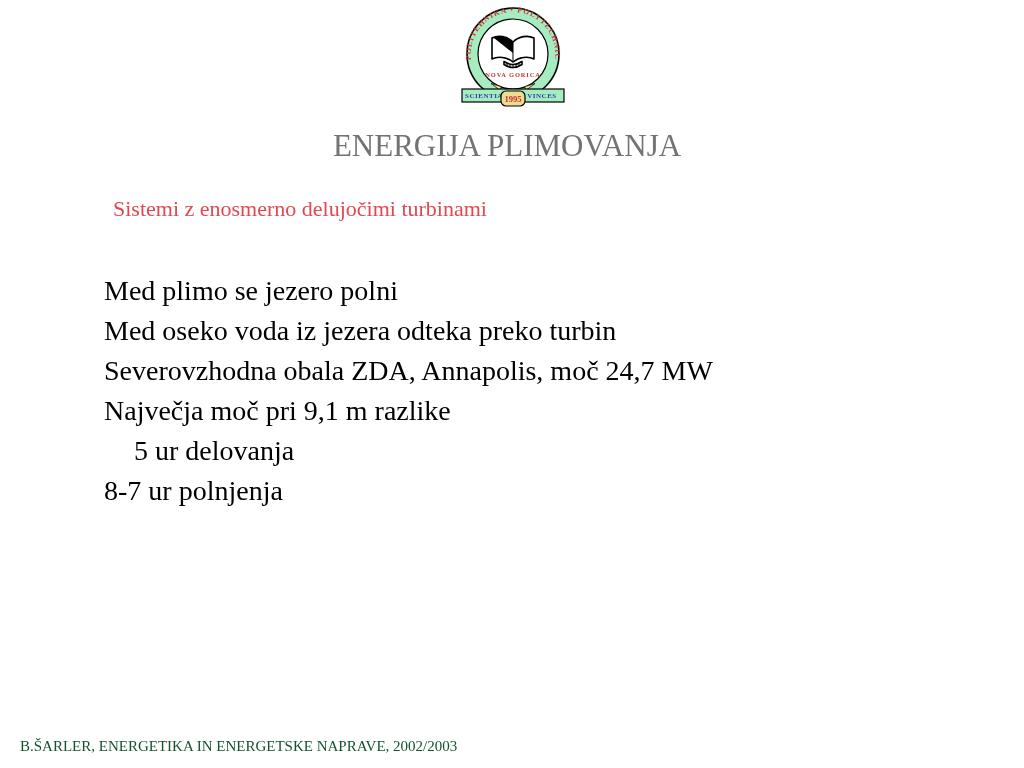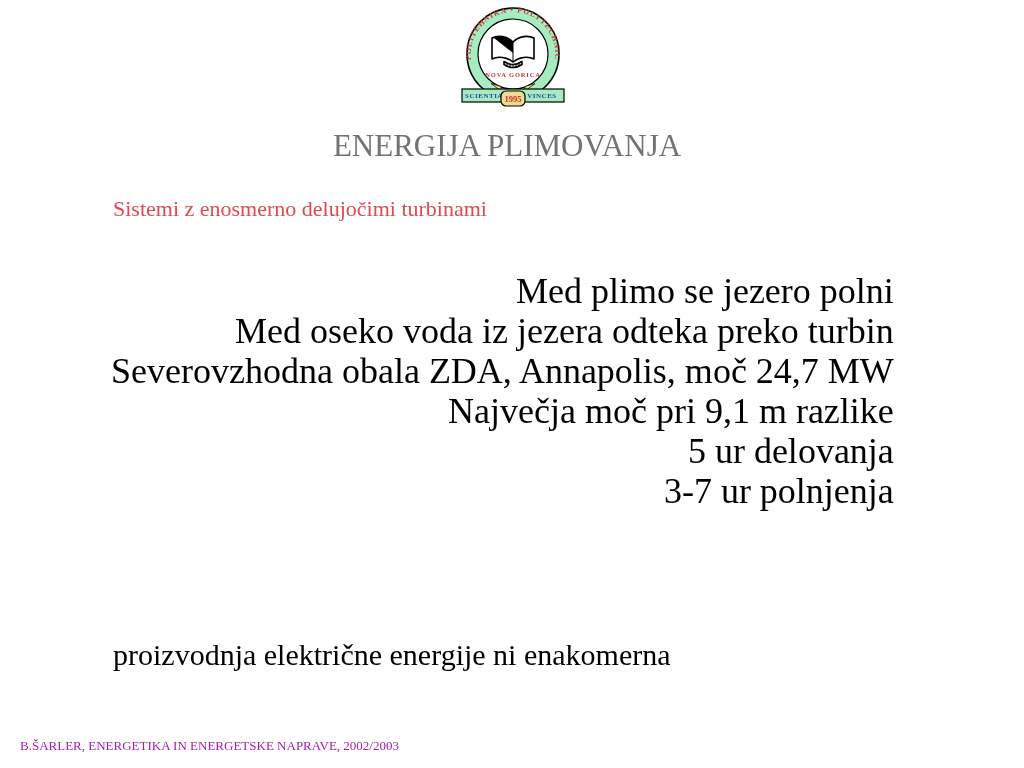--- a/index.html
+++ b/index.html
@@ -34,38 +34,37 @@
   }
   .section-heading{
     position:absolute;
     left:113px;top:189px;
     font-size:22px;
     line-height:40px;
     color:var(--heading-red);
   }
   .body-text{
     position:absolute;
-    left:111px;top:271px;
-    font-size:36px;
+    left:104px;top:271px;
+    font-size:28px;
     line-height:40px;
-    text-align:right;
   }
   .body-line.indent{padding-left:30px;}
   .conclusion-line{
     position:absolute;
     left:113px;top:635px;
     font-size:30px;
     line-height:40px;
   }
   .footer-credit{
     position:absolute;
     left:20px;top:736px;
-    font-size:13px;
+    font-size:15px;
     line-height:20px;
-    color:#a21caf;
+    color:#14532d;
   }
   
   .c-ring{fill:var(--ring-green);stroke:#000;stroke-width:1.6;}
   .c-inner{fill:#fff;stroke:#000;stroke-width:1.2;}
   .ring-text{
     font-family:"Liberation Serif", serif;
     font-weight:bold;font-size:7.6px;
     letter-spacing:1.1px;
     fill:var(--logo-red);
   }
@@ -137,20 +136,19 @@
   <div class="slide-title">ENERGIJA PLIMOVANJA</div>
 
   <div class="section-heading">Sistemi z enosmerno delujočimi turbinami</div>
 
   <div class="body-text">
     <div class="body-line">Med plimo se jezero polni</div>
     <div class="body-line">Med oseko voda iz jezera odteka preko turbin</div>
     <div class="body-line">Severovzhodna obala ZDA, Annapolis, moč 24,7 MW</div>
     <div class="body-line">Največja moč pri 9,1 m razlike</div>
     <div class="body-line indent">5 ur delovanja</div>
-    <div class="body-line">3-7 ur polnjenja</div>
+    <div class="body-line">8-7 ur polnjenja</div>
   </div>
 
-  <div class="conclusion-line">proizvodnja električne energije ni enakomerna</div>
 
   <div class="footer-credit">B.ŠARLER, ENERGETIKA IN ENERGETSKE NAPRAVE, 2002/2003</div>
 
 </div>
 
 </body></html>

